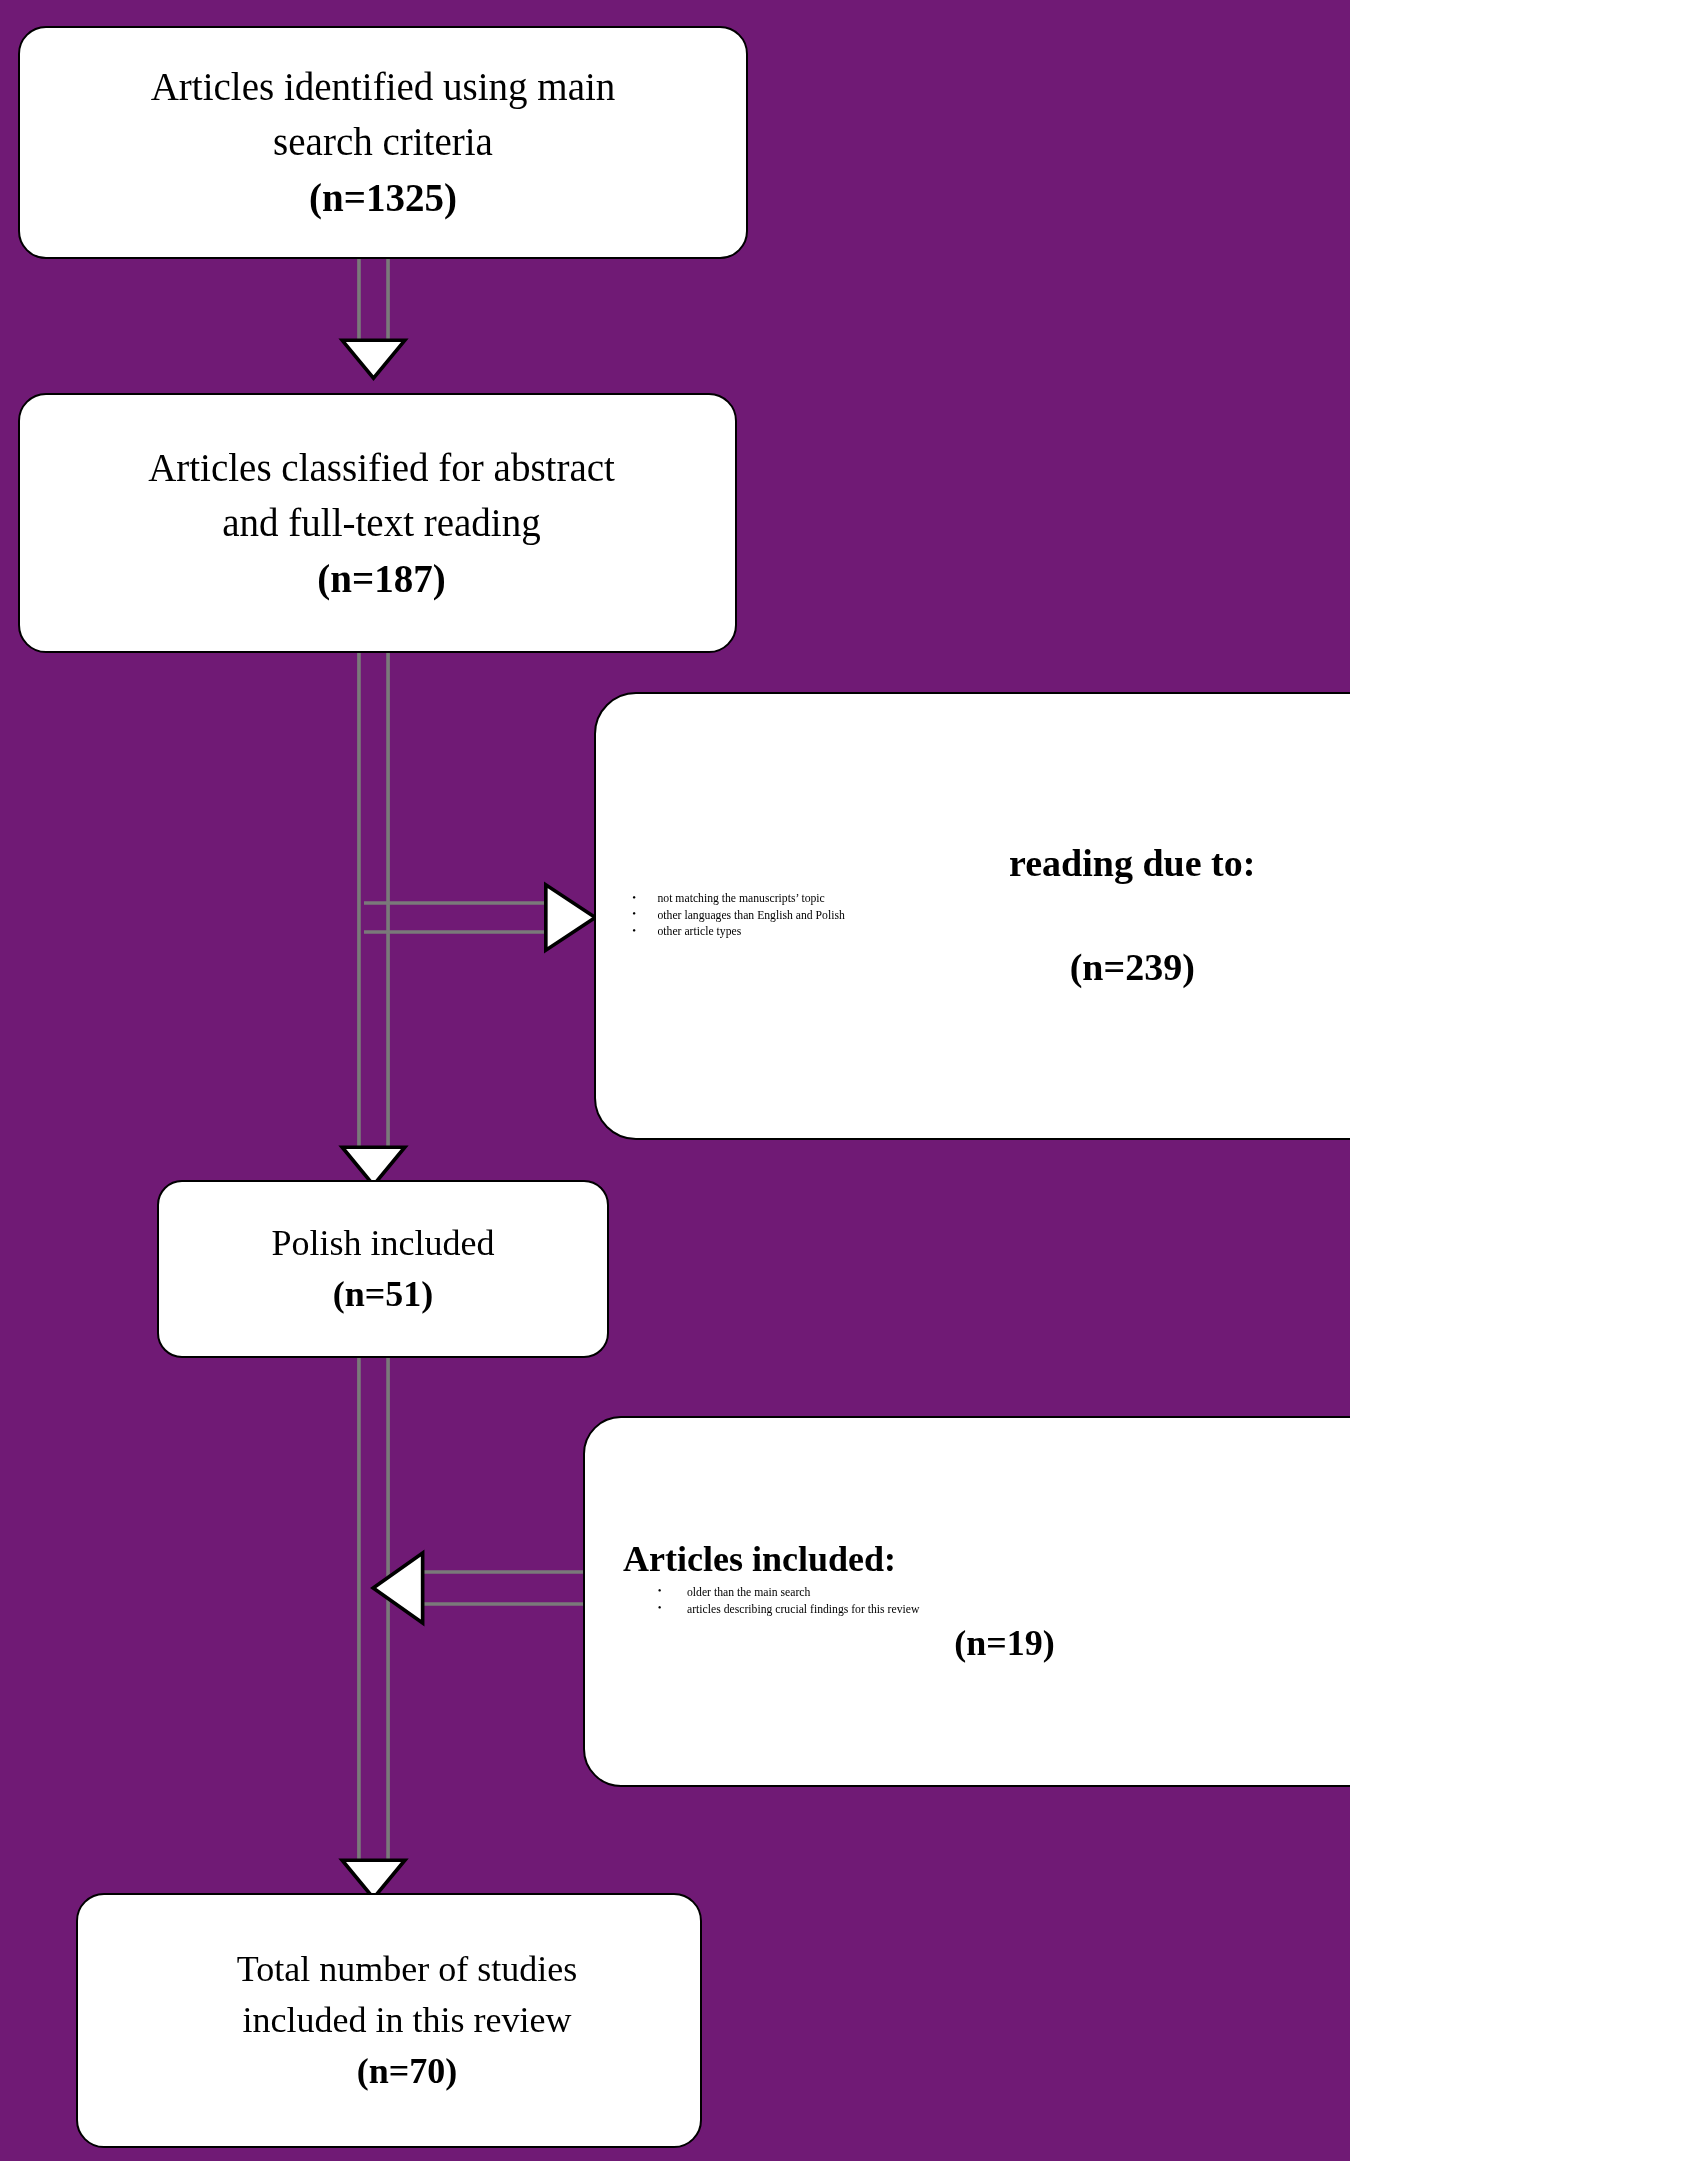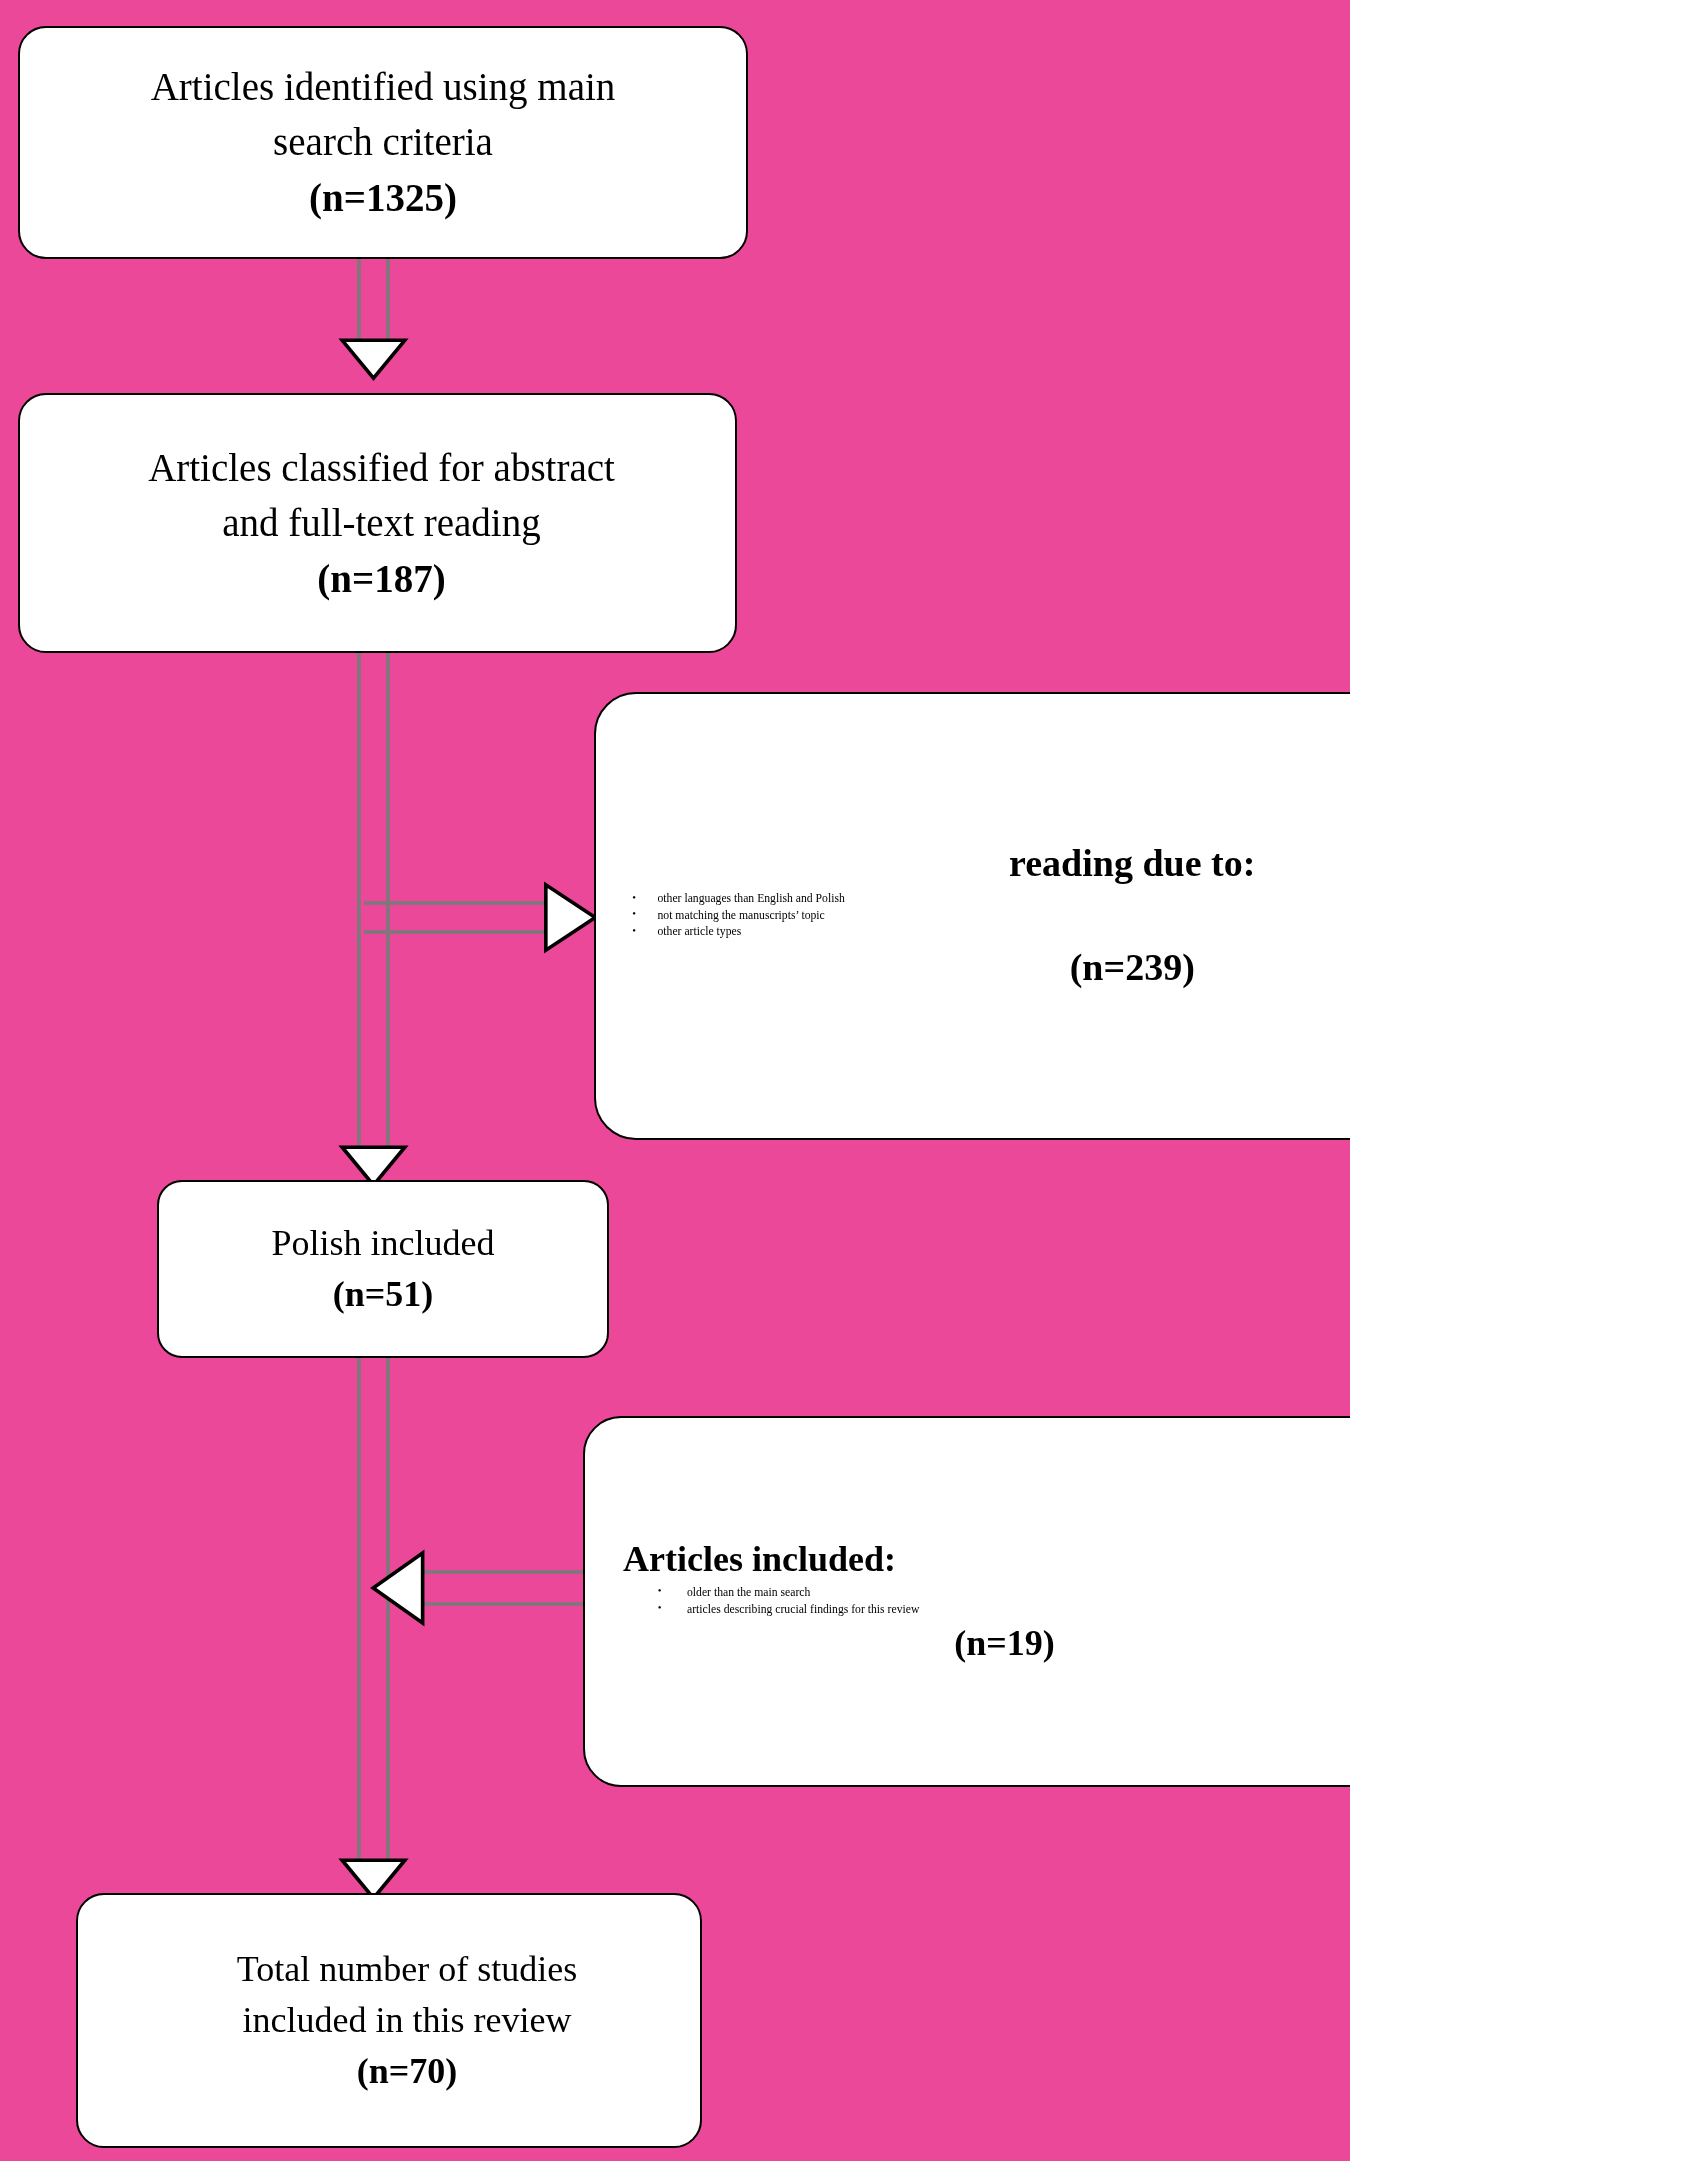--- a/index.html
+++ b/index.html
@@ -5,21 +5,21 @@
 <style>
   html,body{margin:0;padding:0;background:#ffffff;}
   body{
     font-family:"Liberation Serif","DejaVu Serif",serif;
     color:#000;
   }
   #canvas{
     position:relative;
     width:1350px;
     height:2161px;
-    background:#ec4899;
+    background:#701a75;
     overflow:hidden;
   }
   
   .node{
     position:absolute;
     box-sizing:border-box;
     border:2.2px solid #000;
     background:#fff;
     display:flex;
     flex-direction:column;
@@ -117,22 +117,22 @@
       <line class="stem-l" x1="0" y1="45" x2="252" y2="45"></line>
       <line class="stem-r" x1="0" y1="85" x2="252" y2="85"></line>
       <polygon class="head" points="250,20 250,110 318,65"></polygon>
     </svg>
   </div>
 
   <div class="node" id="box-excluded">
     <div class="pad">
       <span class="line nlabel" style="text-align:center;">reading due to:</span>
       <ul class="blist">
+        <li>not matching the manuscripts’ topic</li>
         <li>other languages than English  and Polish</li>
-        <li>not matching the manuscripts’ topic</li>
         <li>other article types</li>
       </ul>
       <span class="line countline nlabel">(n=239)</span>
     </div>
   </div>
 
   <div class="node center" id="box-records">
     <span class="line">Polish  included</span>
     <span class="line nlabel">(n=51)</span>
   </div>

